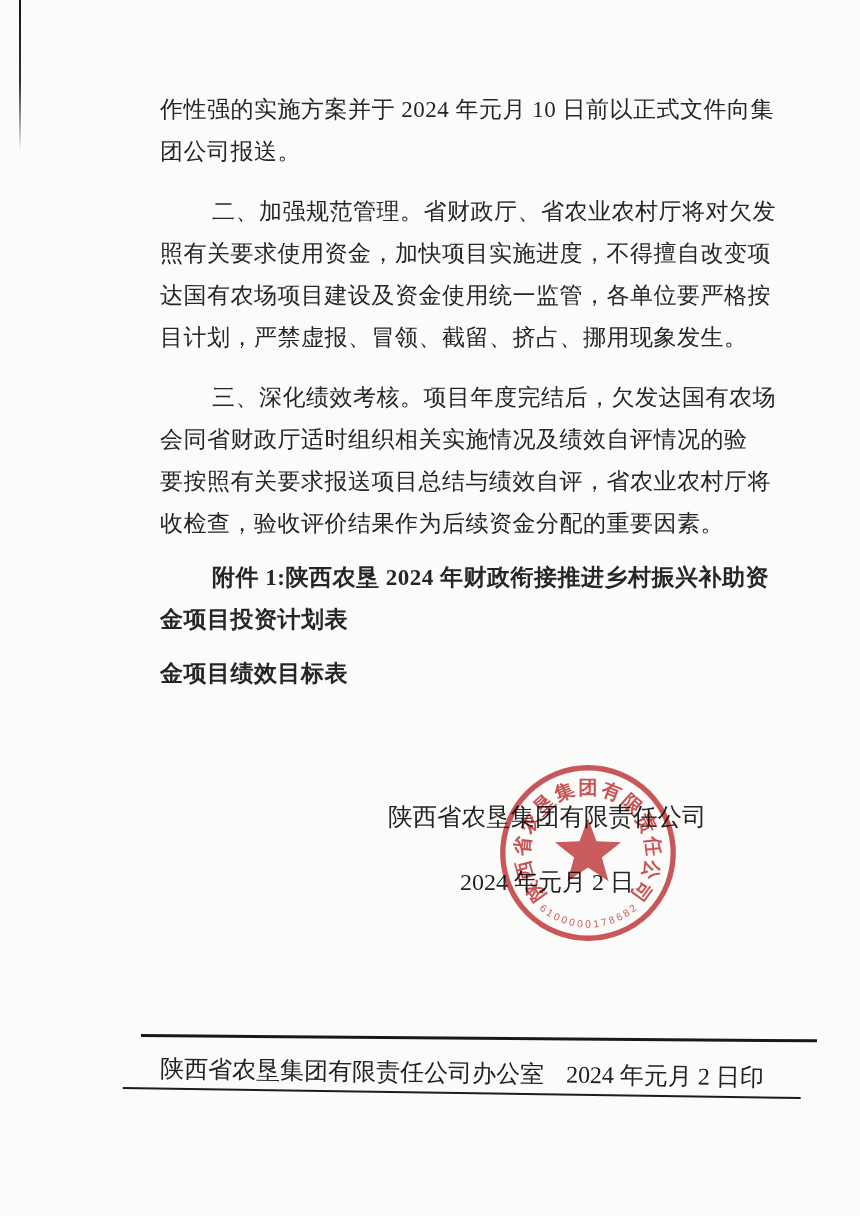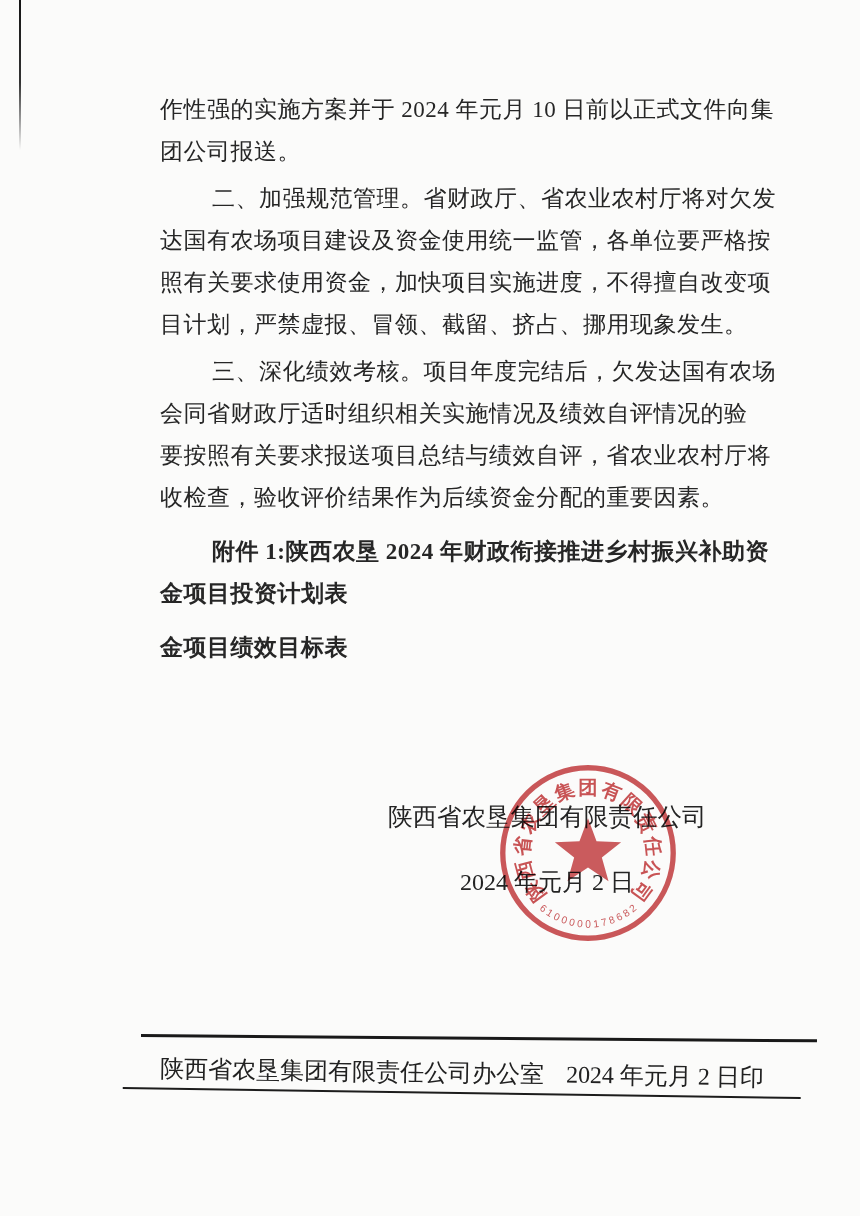--- a/index.html
+++ b/index.html
@@ -17,21 +17,21 @@
     background:linear-gradient(to bottom,#141414 0%,#333 55%,#9b9b9b 80%,rgba(160,160,160,0) 100%);
   }
 
   
   .body-text{
     position:absolute;left:160px;top:89px;width:640px;
     font-size:23px;line-height:42px;letter-spacing:0.5px;
     color:#262626;
   }
   .para{margin:0;}
-  .para + .para{margin-top:5px;}
+  .para + .para{margin-top:18px;}
   .para.attach{margin-top:12px;font-weight:bold;}
   .line{white-space:nowrap;}
   .line.indent{padding-left:52px;}
 
   
   .sig-company{
     position:absolute;left:388px;top:802px;
     font-size:24.5px;line-height:30px;white-space:nowrap;color:#242424;
   }
   .sig-date{
@@ -78,22 +78,22 @@
 
   <div class="scan-line"></div>
 
   <div class="body-text">
     <div class="para">
       <div class="line">作性强的实施方案并于 2024 年元月 10 日前以正式文件向集</div>
       <div class="line">团公司报送。</div>
     </div>
     <div class="para">
       <div class="line indent">二、加强规范管理。省财政厅、省农业农村厅将对欠发</div>
+      <div class="line">照有关要求使用资金，加快项目实施进度，不得擅自改变项</div>
       <div class="line">达国有农场项目建设及资金使用统一监管，各单位要严格按</div>
-      <div class="line">照有关要求使用资金，加快项目实施进度，不得擅自改变项</div>
       <div class="line">目计划，严禁虚报、冒领、截留、挤占、挪用现象发生。</div>
     </div>
     <div class="para">
       <div class="line indent">三、深化绩效考核。项目年度完结后，欠发达国有农场</div>
       <div class="line">会同省财政厅适时组织相关实施情况及绩效自评情况的验</div>
       <div class="line">要按照有关要求报送项目总结与绩效自评，省农业农村厅将</div>
       <div class="line">收检查，验收评价结果作为后续资金分配的重要因素。</div>
     </div>
     <div class="para attach">
       <div class="line indent">附件 1:陕西农垦 2024 年财政衔接推进乡村振兴补助资</div>

